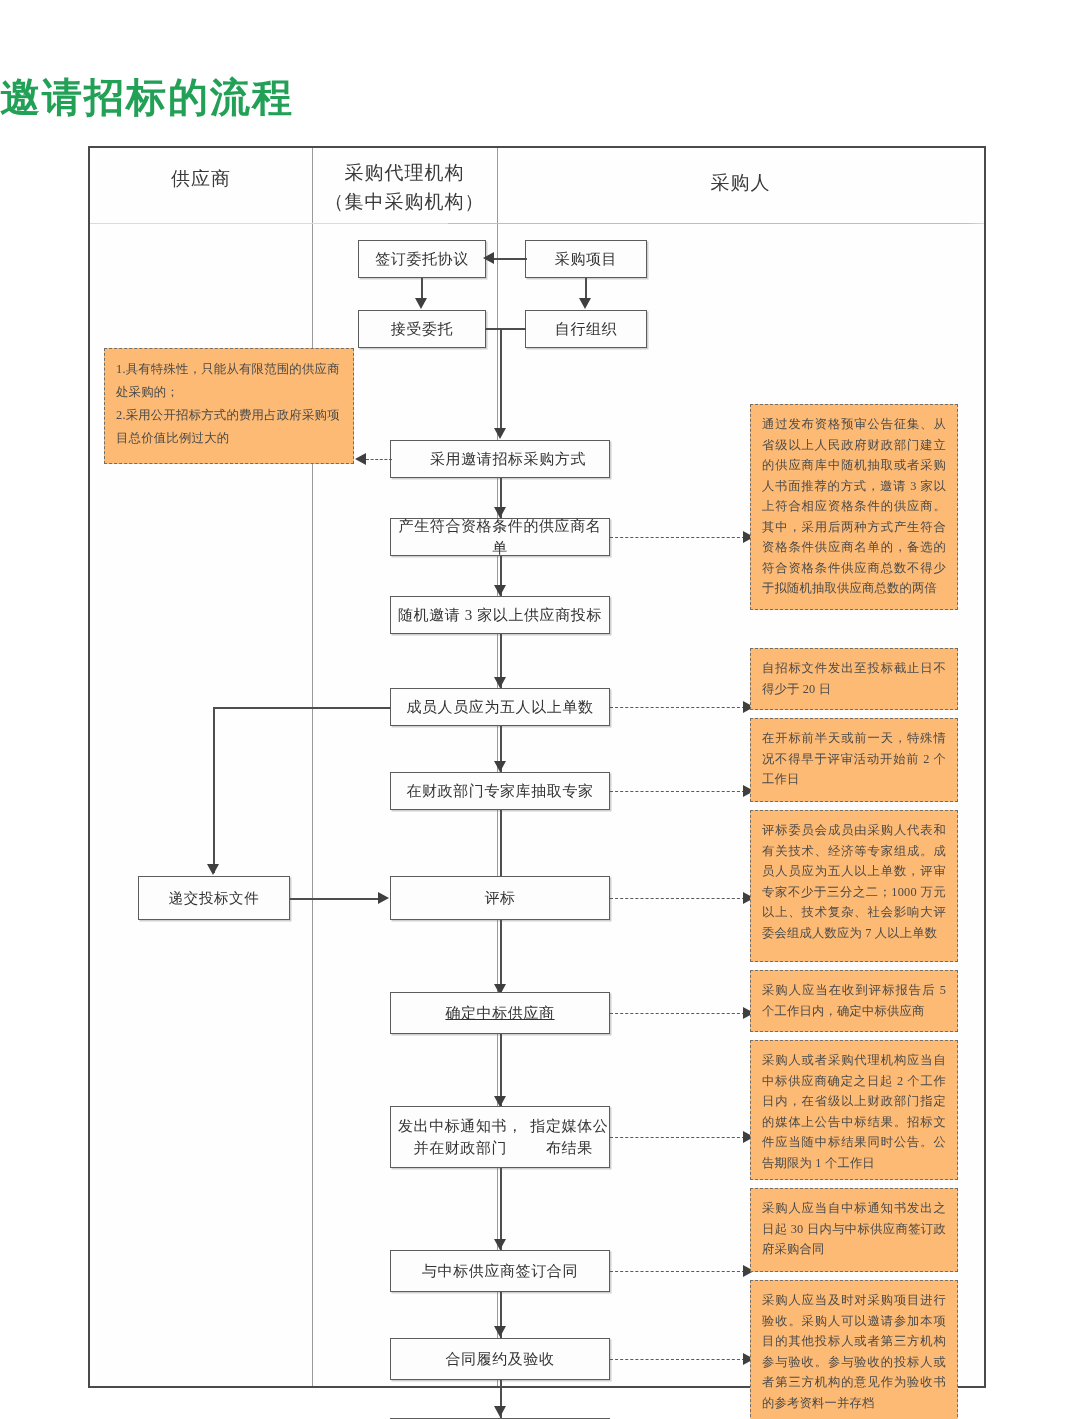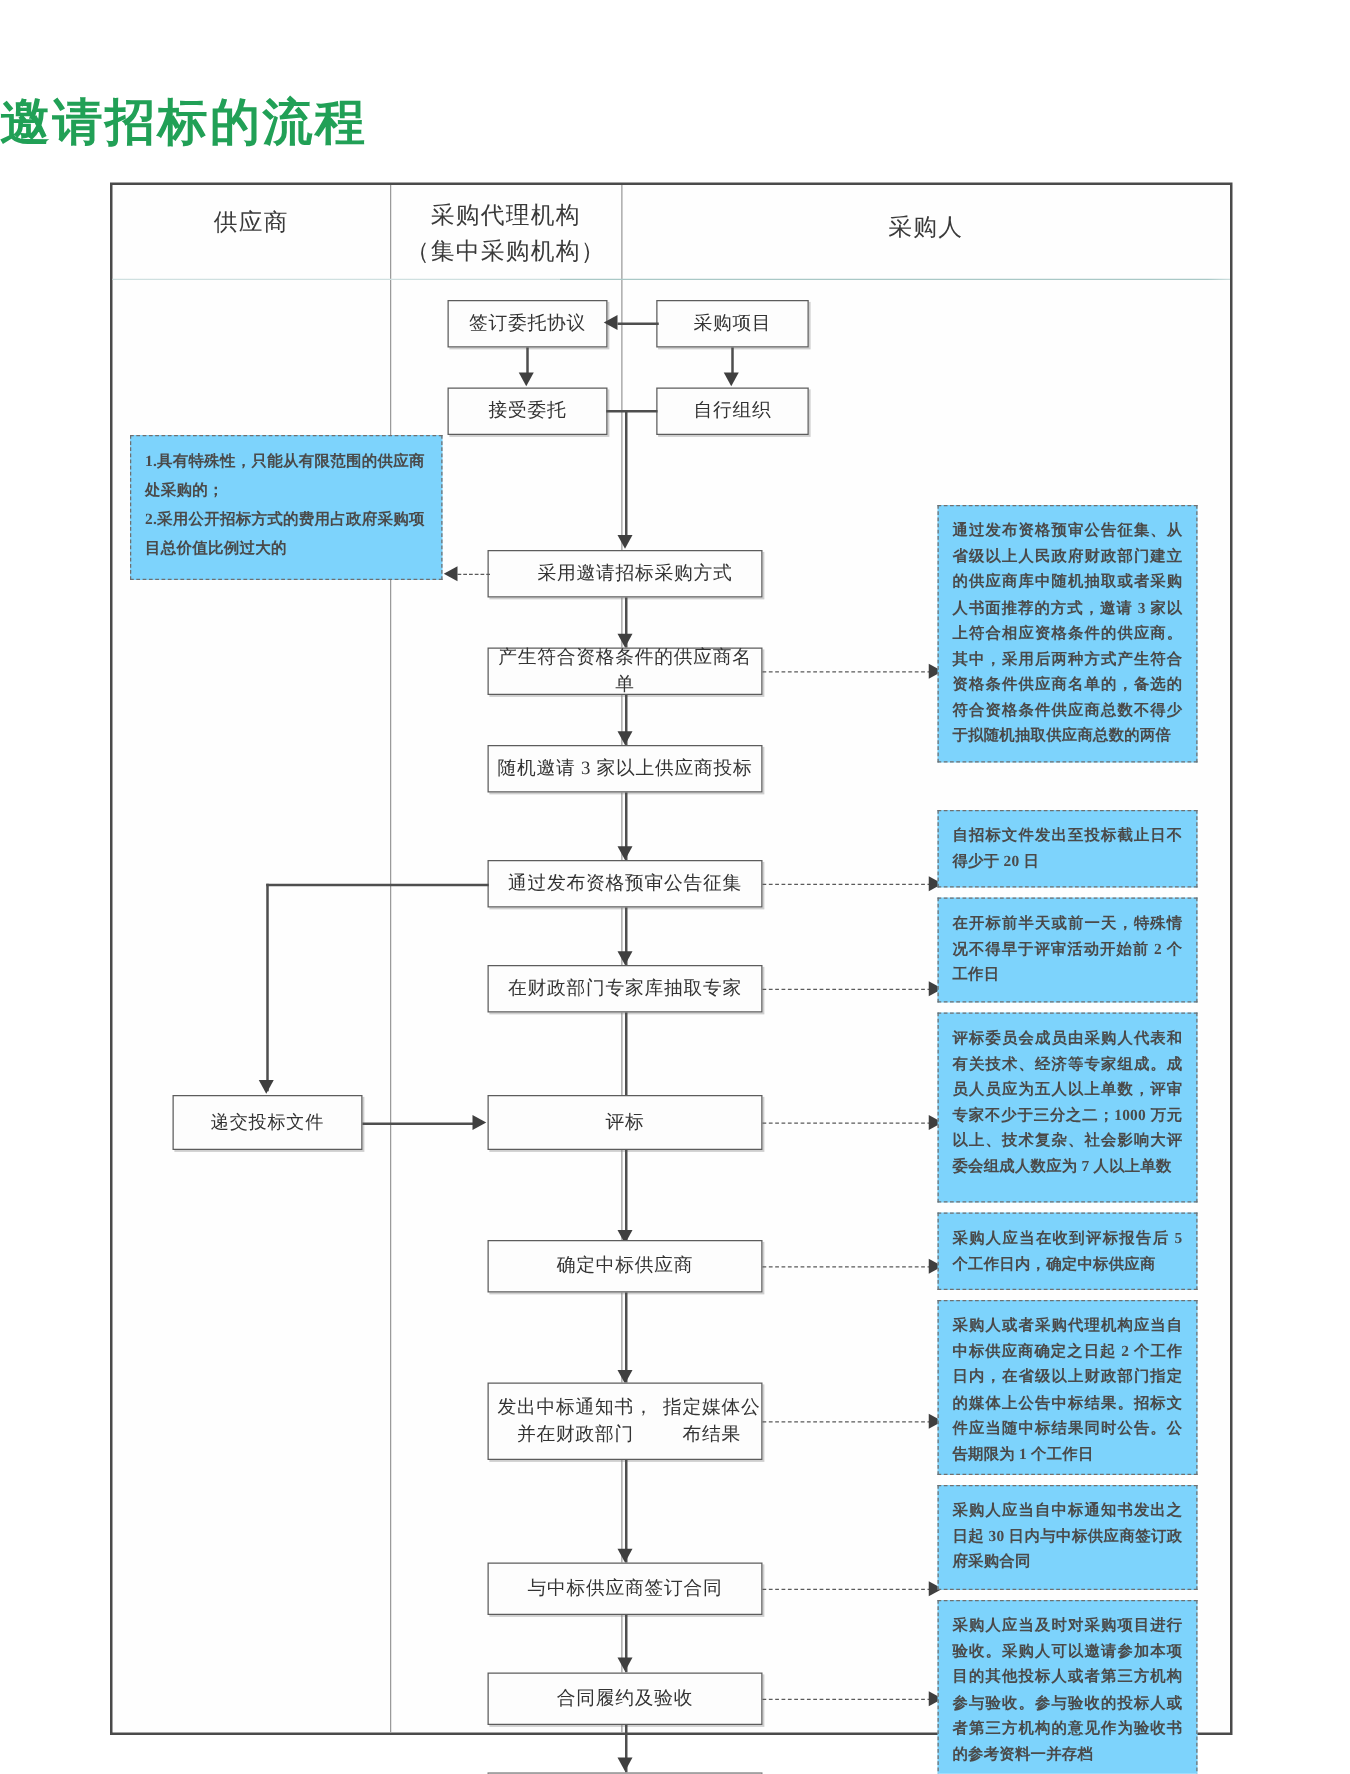--- a/index.html
+++ b/index.html
@@ -93,28 +93,27 @@
     letter-spacing: 0.6px;
     box-shadow: 1.5px 1.5px 0 rgba(120,120,120,0.35);
   }
   .node.small { font-size: 14.5px; }
 
   
   .note {
     position: absolute;
     box-sizing: border-box;
     border: 1.5px dashed #6f6f6f;
-    background: #7dd3fc;
+    background: #fdba74;
     padding: 9px 11px;
     font-size: 12.3px;
     line-height: 20.5px;
     color: #4a4a4a;
     text-align: justify;
     letter-spacing: 0.2px;
-    font-weight: bold;
   }
   .note.left-note { font-size: 12.4px; line-height: 23px; }
 
   
   .ln {
     position: absolute;
     background: #4e4e4e;
   }
   .ln.v { width: 1.8px; }
   .ln.h { height: 1.8px; }
@@ -207,21 +206,21 @@
     <div class="arrow right" style="left:653px; top:383px;"></div>
 
     <div class="ln v" style="left:410px; top:408px; height:41px;"></div>
     <div class="arrow down" style="left:404px; top:437px;"></div>
 
     <div class="node" style="left:300px; top:448px; width:220px; height:38px;">随机邀请 3 家以上供应商投标</div>
 
     <div class="ln v" style="left:410px; top:486px; height:55px;"></div>
     <div class="arrow down" style="left:404px; top:529px;"></div>
 
-    <div class="node" style="left:300px; top:540px; width:220px; height:38px;">通过发布资格预审公告征集</div>
+    <div class="node" style="left:300px; top:540px; width:220px; height:38px;">成员人员应为五人以上单数</div>
     <div class="dln" style="left:520px; top:559px; width:135px;"></div>
     <div class="arrow right" style="left:653px; top:553px;"></div>
 
     <div class="ln h" style="left:123px; top:559px; width:178px;"></div>
     <div class="ln v" style="left:123px; top:559px; height:166px;"></div>
     <div class="arrow down" style="left:117px; top:716px;"></div>
 
     <div class="ln v" style="left:410px; top:578px; height:47px;"></div>
     <div class="arrow down" style="left:404px; top:613px;"></div>
 
@@ -236,21 +235,21 @@
     <div class="ln h" style="left:200px; top:750px; width:90px;"></div>
     <div class="arrow right" style="left:288px; top:744px;"></div>
 
     <div class="node" style="left:300px; top:728px; width:220px; height:44px;">评标</div>
     <div class="dln" style="left:520px; top:750px; width:135px;"></div>
     <div class="arrow right" style="left:653px; top:744px;"></div>
 
     <div class="ln v" style="left:410px; top:772px; height:76px;"></div>
     <div class="arrow down" style="left:404px; top:836px;"></div>
 
-    <div class="node" style="left:300px; top:844px; width:220px; height:42px;">确定中标供应商</div>
+    <div class="node" style="left:300px; top:844px; width:220px; height:42px;text-decoration:underline;">确定中标供应商</div>
     <div class="dln" style="left:520px; top:865px; width:135px;"></div>
     <div class="arrow right" style="left:653px; top:859px;"></div>
 
     <div class="ln v" style="left:410px; top:886px; height:74px;"></div>
     <div class="arrow down" style="left:404px; top:948px;"></div>
 
     <div class="node" style="left:300px; top:958px; width:220px; height:62px; flex-direction:row;">
       <div>发出中标通知书，并在财政部门</div>
       <div>指定媒体公布结果</div>
     </div>

